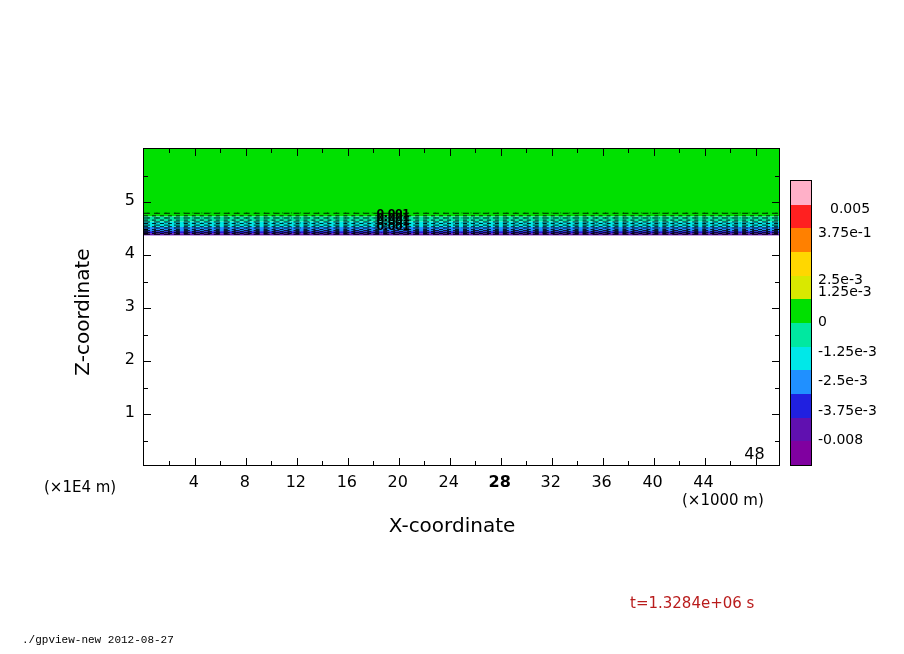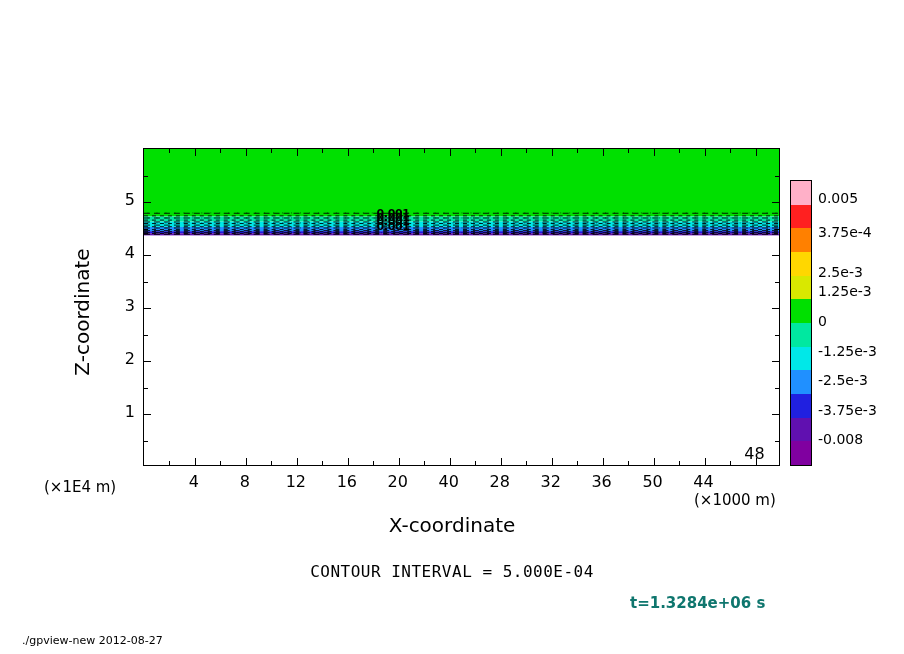--- a/index.html
+++ b/index.html
@@ -98,47 +98,46 @@
     top: 478px;
     font-size: 15px;
     color: #000000;
   }
   .unit-right {
     position: absolute;
     left: 682px;
     top: 491px;
     font-size: 15px;
     color: #000000;
-    margin-left: 12px;
   }
   .contour-interval {
     position: absolute;
     left: 0;
     top: 562px;
     width: 904px;
     text-align: center;
     font-size: 16px;
     letter-spacing: 0.5px;
     color: #000000;
     font-family: "DejaVu Sans Mono", monospace;
   }
   .time-label {
     position: absolute;
     left: 630px;
     top: 594px;
     font-size: 15px;
-    color: #0f766e;
-    font-weight: bold;
+    color: #b91c1c;
   }
   .footer-left {
     position: absolute;
     left: 22px;
     top: 634px;
     font-size: 11px;
     color: #000000;
+    font-family: Liberation Mono, monospace;
   }
   .footer-right {
     position: absolute;
     left: 563px;
     top: 634px;
     font-size: 10px;
     color: #000000;
   }
   
   #colorbar {
@@ -356,25 +355,25 @@
         <div class="tick tick-y-right-minor" style="top: 26.5px;"></div>
       </div>
   </div>
 
   <div id="x-tick-labels">
       <div class="xlabel-tick" style="left: 173.96px; top: 472px;">4</div>
       <div class="xlabel-tick" style="left: 224.92px; top: 472px;">8</div>
       <div class="xlabel-tick" style="left: 275.88px; top: 472px;">12</div>
       <div class="xlabel-tick" style="left: 326.84px; top: 472px;">16</div>
       <div class="xlabel-tick" style="left: 377.8px; top: 472px;">20</div>
-      <div class="xlabel-tick" style="left: 428.76px; top: 472px;">40</div>
-      <div class="xlabel-tick" style="left: 479.72px; top: 472px;">28</div>
+      <div class="xlabel-tick" style="left: 428.76px; top: 472px;">24</div>
+      <div class="xlabel-tick" style="left: 479.72px; top: 472px; font-weight: bold;">28</div>
       <div class="xlabel-tick" style="left: 530.68px; top: 472px;">32</div>
       <div class="xlabel-tick" style="left: 581.64px; top: 472px;">36</div>
-      <div class="xlabel-tick" style="left: 632.6px; top: 472px;">50</div>
+      <div class="xlabel-tick" style="left: 632.6px; top: 472px;">40</div>
       <div class="xlabel-tick" style="left: 683.56px; top: 472px;">44</div>
       <div class="xlabel-tick" style="left: 734.52px; top: 444px;">48</div>
     </div>
   <div id="y-tick-labels">
       <div class="ylabel-tick" style="left: 105px; top: 402px;">1</div>
       <div class="ylabel-tick" style="left: 105px; top: 349px;">2</div>
       <div class="ylabel-tick" style="left: 105px; top: 296px;">3</div>
       <div class="ylabel-tick" style="left: 105px; top: 243px;">4</div>
       <div class="ylabel-tick" style="left: 105px; top: 190px;">5</div>
     </div>
@@ -383,43 +382,42 @@
       <div class="contour-value-label" style="left: 376.43px; top: 206.66px;">0.001</div>
       <div class="contour-value-label" style="left: 376.43px; top: 210.9px;">0.001</div>
       <div class="contour-value-label" style="left: 376.43px; top: 215.14px;">0.001</div>
       <div class="contour-value-label" style="left: 376.43px; top: 220.44px;">0.001</div>
     </div>
 
   <div class="unit-left">(×1E4 m)</div>
   <div class="unit-right">(×1000 m)</div>
   <div class="axis-title-x">X-coordinate</div>
 
-  <div class="contour-interval">CONTOUR INTERVAL = 5.000E-04</div>
   <div class="time-label">t=1.3284e+06 s</div>
 
   <div class="footer-left">./gpview-new   2012-08-27</div>
 
   <div id="colorbar">
       <div class="cb-cell" style="height: 23.6667px; background: rgb(255, 176, 200);"></div>
       <div class="cb-cell" style="height: 23.6667px; background: rgb(255, 32, 32);"></div>
       <div class="cb-cell" style="height: 23.6667px; background: rgb(255, 128, 0);"></div>
       <div class="cb-cell" style="height: 23.6667px; background: rgb(255, 215, 0);"></div>
       <div class="cb-cell" style="height: 23.6667px; background: rgb(217, 232, 0);"></div>
       <div class="cb-cell" style="height: 23.6667px; background: rgb(0, 224, 0);"></div>
       <div class="cb-cell" style="height: 23.6667px; background: rgb(0, 232, 160);"></div>
       <div class="cb-cell" style="height: 23.6667px; background: rgb(0, 232, 232);"></div>
       <div class="cb-cell" style="height: 23.6667px; background: rgb(32, 144, 255);"></div>
       <div class="cb-cell" style="height: 23.6667px; background: rgb(32, 32, 224);"></div>
       <div class="cb-cell" style="height: 23.6667px; background: rgb(96, 16, 176);"></div>
       <div class="cb-cell" style="height: 23.6667px; background: rgb(128, 0, 160);"></div>
     </div>
   <div id="colorbar-labels">
-      <div class="cb-tick-label" style="top: 190px;">0.005</div>
-      <div class="cb-tick-label" style="top: 224.25px;">3.75e-4</div>
-      <div class="cb-tick-label" style="top: 264px;">2.5e-3</div>
+      <div class="cb-tick-label" style="top: 200px; margin-left: 12px;">0.005</div>
+      <div class="cb-tick-label" style="top: 224.25px;">3.75e-1</div>
+      <div class="cb-tick-label" style="top: 271px;">2.5e-3</div>
       <div class="cb-tick-label" style="top: 283.417px;">1.25e-3</div>
       <div class="cb-tick-label" style="top: 313px;">0</div>
       <div class="cb-tick-label" style="top: 342.583px;">-1.25e-3</div>
       <div class="cb-tick-label" style="top: 372.167px;">-2.5e-3</div>
       <div class="cb-tick-label" style="top: 401.75px;">-3.75e-3</div>
       <div class="cb-tick-label" style="top: 431.333px;">-0.008</div>
     </div>
 
 </div>
 

